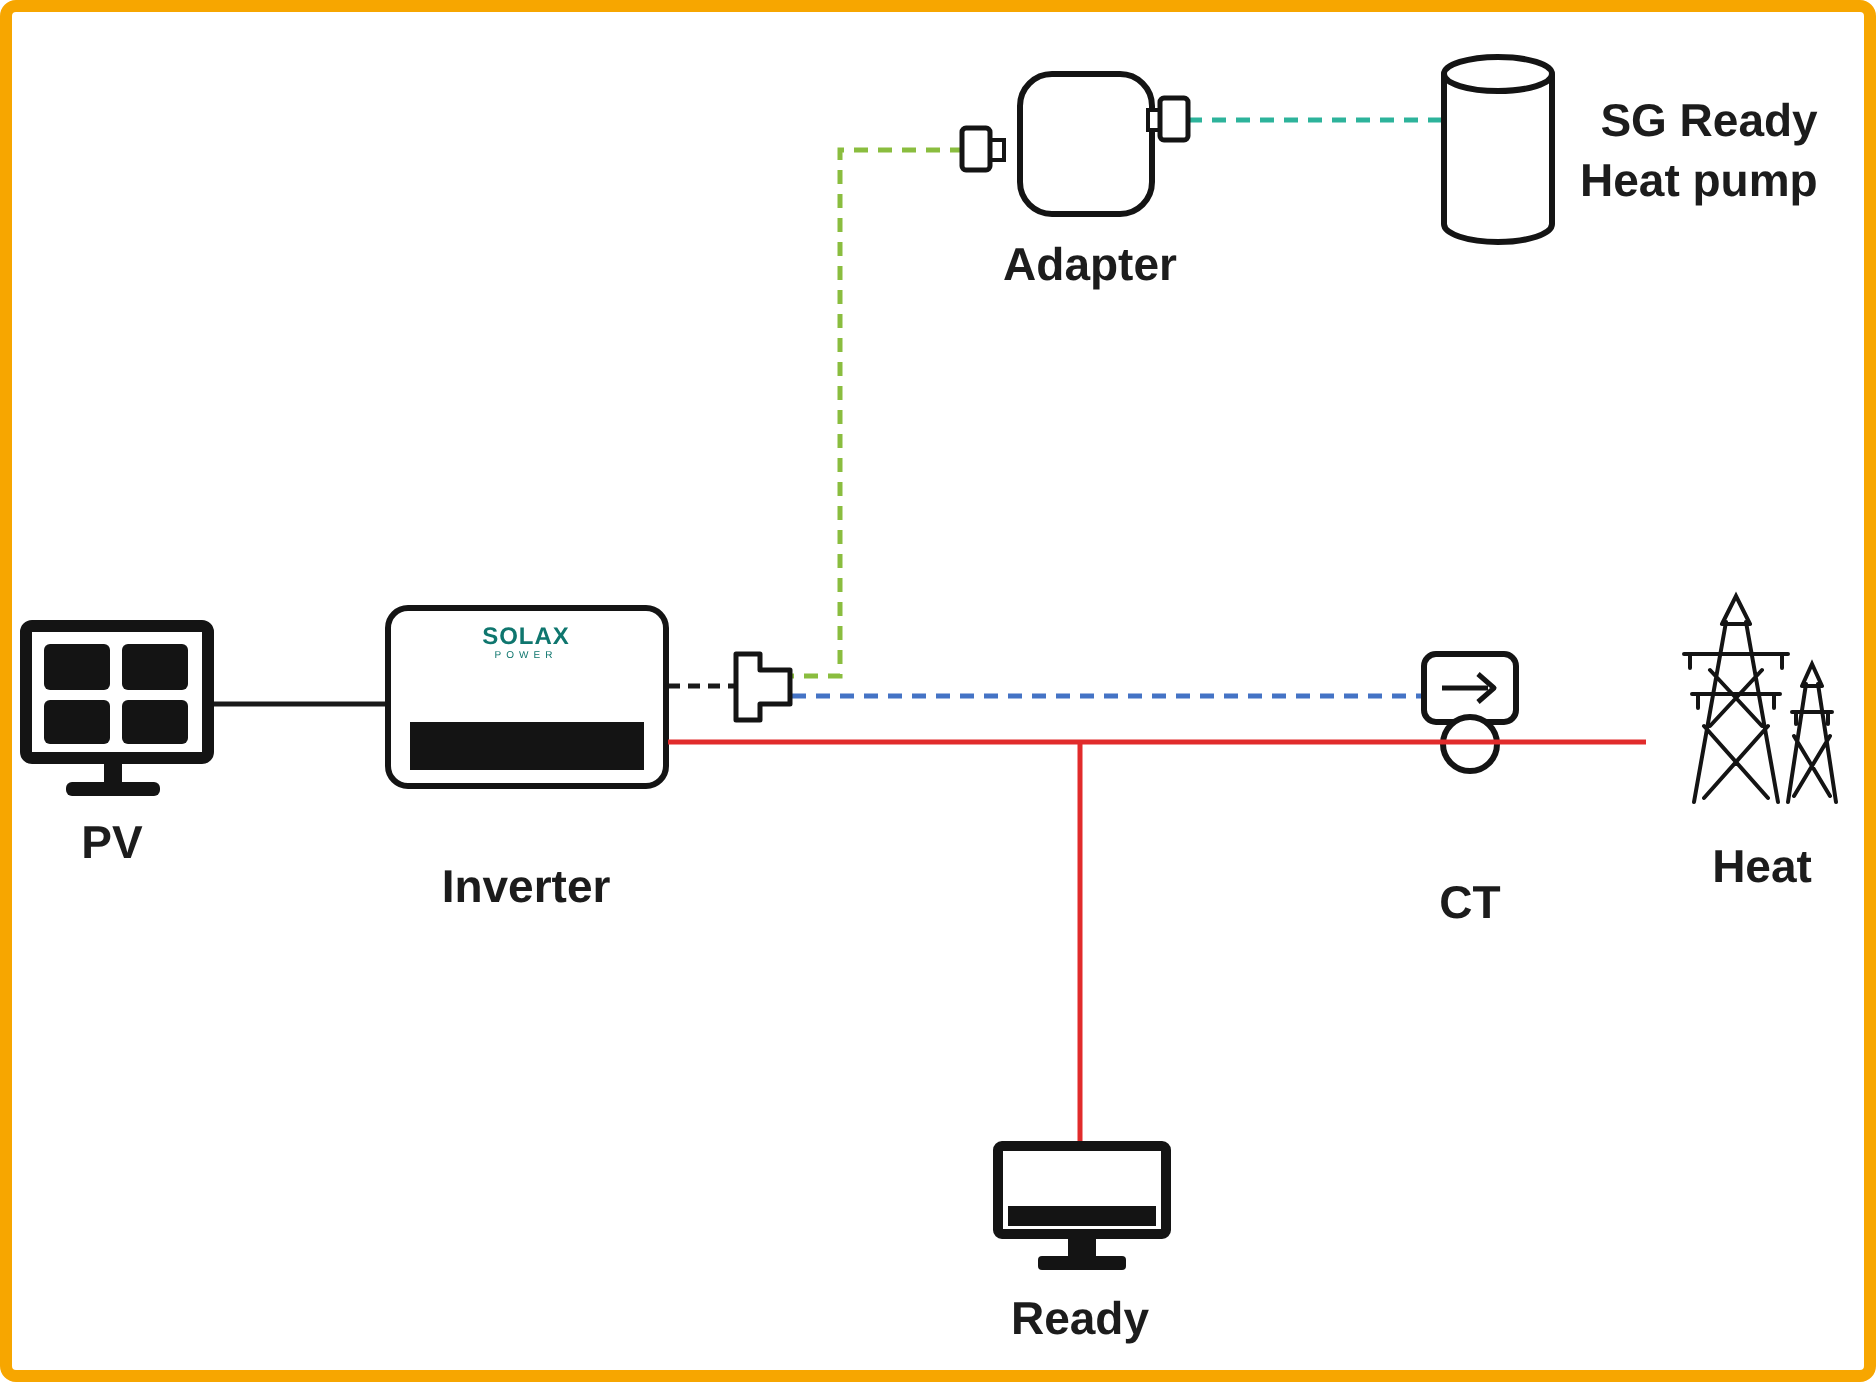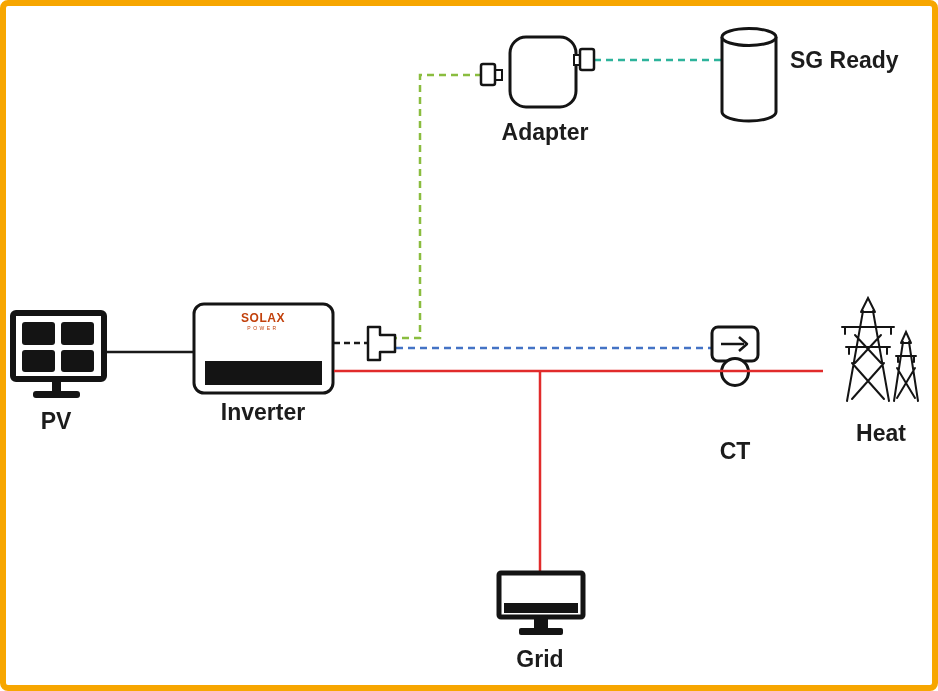--- a/index.html
+++ b/index.html
@@ -2,21 +2,21 @@
 <html><head>
 <meta charset="utf-8">
 <style>
   html,body{margin:0;padding:0;background:#fff;}
   .stage{position:relative;width:938px;height:691px;background:#fff;overflow:hidden;
          font-family:"Liberation Sans",sans-serif;}
   .stage svg{position:absolute;left:0;top:0;}
   .label{position:absolute;transform:translateX(-50%);white-space:nowrap;
          font:600 23px/30px "Liberation Sans",sans-serif;color:#1c1c1c;}
   .label.left{transform:none;text-align:right;}
-  .brand{position:absolute;transform:translateX(-50%);text-align:center;color:#c2410c;}
+  .brand{position:absolute;transform:translateX(-50%);text-align:center;color:#0f766e;}
   .brand-main{font:700 12px/13px "Liberation Sans",sans-serif;letter-spacing:.5px;}
   .brand-sub{font:400 5px/6px "Liberation Sans",sans-serif;letter-spacing:2.5px;}
 </style>
 </head>
 <body>
 
 <div class="stage">
 
   <svg width="938" height="691" viewBox="0 0 938 691">
 
@@ -86,29 +86,30 @@
     </g>
   </svg>
 
   <div class="brand" style="left:263px;top:312px">
     <div class="brand-main">SOLAX</div>
     <div class="brand-sub">POWER</div>
   </div>
 
   <div class="label" style="left:56px;top:406px">PV</div>
 
-  <div class="label" style="left:263px;top:397px">Inverter</div>
+  <div class="label" style="left:263px;top:428px">Inverter</div>
 
   <div class="label" style="left:545px;top:117px">
     <div>Adapter</div>
   </div>
 
   <div class="label left" style="left:790px;top:45px">
     <div>SG Ready</div>
+    <div>Heat pump</div>
   </div>
 
   <div class="label" style="left:735px;top:436px">CT</div>
 
   <div class="label" style="left:881px;top:418px">Heat</div>
 
-  <div class="label" style="left:540px;top:644px">Grid</div>
+  <div class="label" style="left:540px;top:644px">Ready</div>
 
 </div>
 
 </body></html>

